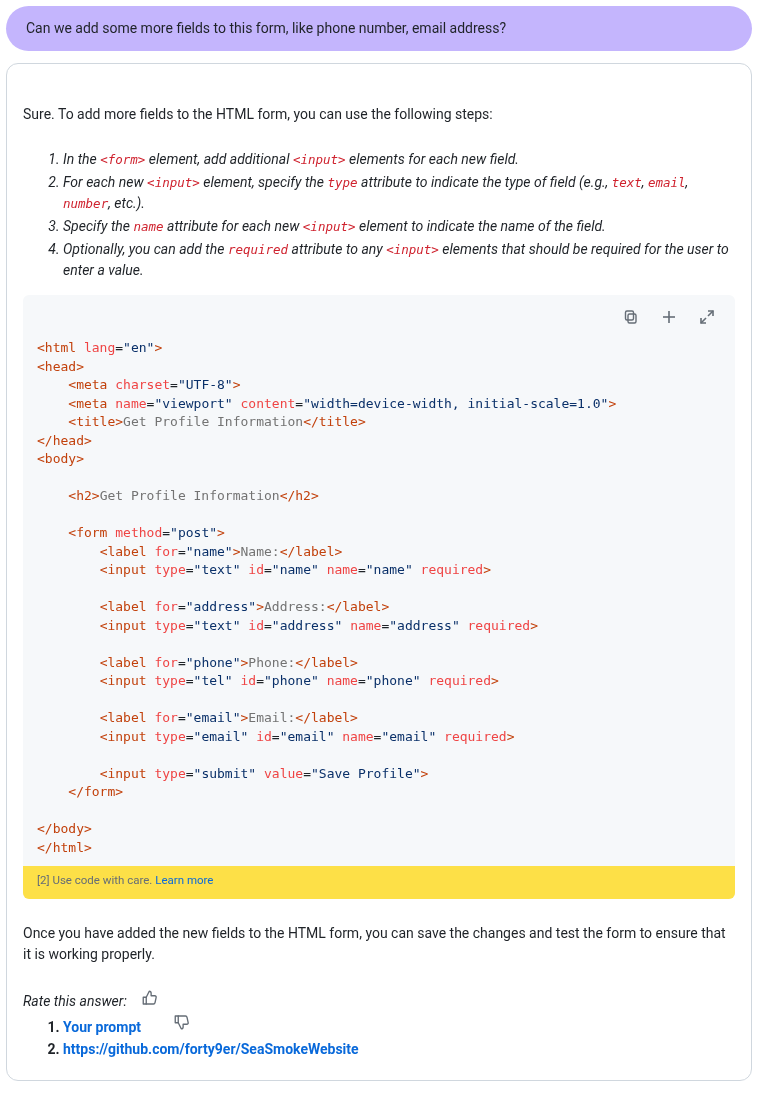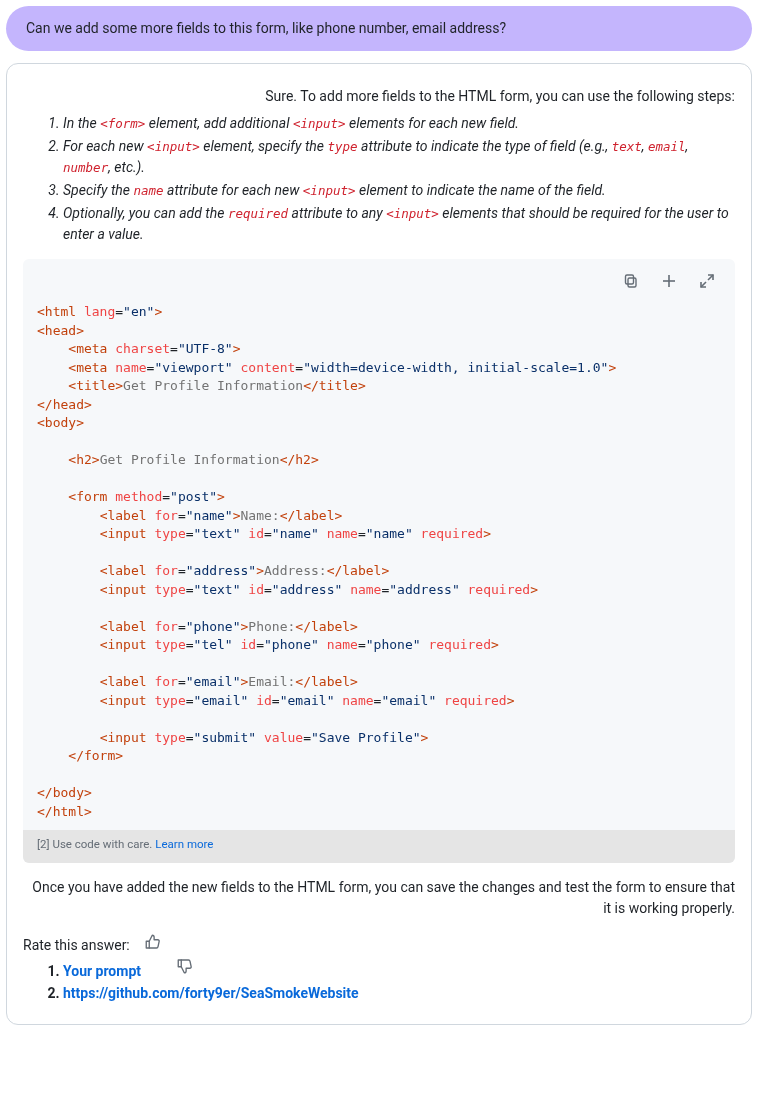--- a/index.html
+++ b/index.html
@@ -58,54 +58,55 @@
     margin: 0;
     padding: 0 14px 22px 14px;
     font-family: ui-monospace, SFMono-Regular, "SF Mono", Menlo, Consolas, monospace;
     font-size: 13px;
     line-height: 18.5px;
     white-space: pre;
     overflow-x: auto;
     color: #1f2328;
   }
   .code-note {
-    background: #e5e5e5;
+    background: #fde047;
     padding: 6px 14px 10px 14px;
     font-size: 11.5px;
     color: #656d76;
     border-top: 1px solid #f6f8fa;
     margin-top: -14px;
     border-radius: 0 0 6px 6px;
   }
   .code-note .ref { color: #656d76; }
   .code-note a { color: #0969da; text-decoration: none; cursor:pointer;}
   .rate-row {
     display:flex; align-items:center; gap:14px;
     margin-top: 14px;
     font-size: 14px;
+    font-style: italic;
   }
   .rate-row .thumb {
     color:#656d76; cursor:pointer;
   }
   .sources-h {
     font-weight:700;
     font-size:16px;
     margin-top:24px;
     margin-bottom:6px;
   }
   ol.sources { padding-left: 40px; margin:4px 0; }
   ol.sources li { margin:1px 0;font-weight:bold; }
   .link { color:#0969da; text-decoration:none; cursor:pointer; }
   
   .t-tag   { color:#c2410c; }
   .t-attr  { color:#ef4444; }
   .t-punc  { color:#1f2328; }
   .t-str   { color:#0a3069; }
   .t-text  { color:#737373; }
-  p { margin: 6px 0; text-align: right; }
+  p { margin: 24px 0; }
 </style>
 </head>
 <body>
 
 <div class="user-bubble">
   <span>Can we add some more fields to this form, like phone number, email address?</span>
 </div>
 
 <div class="answer-box">
 

